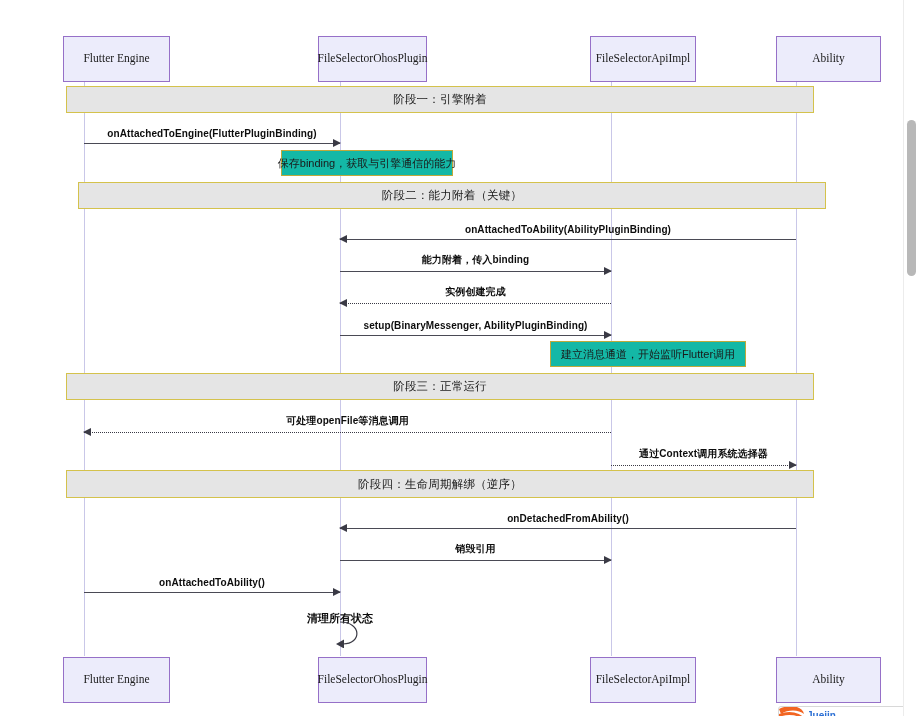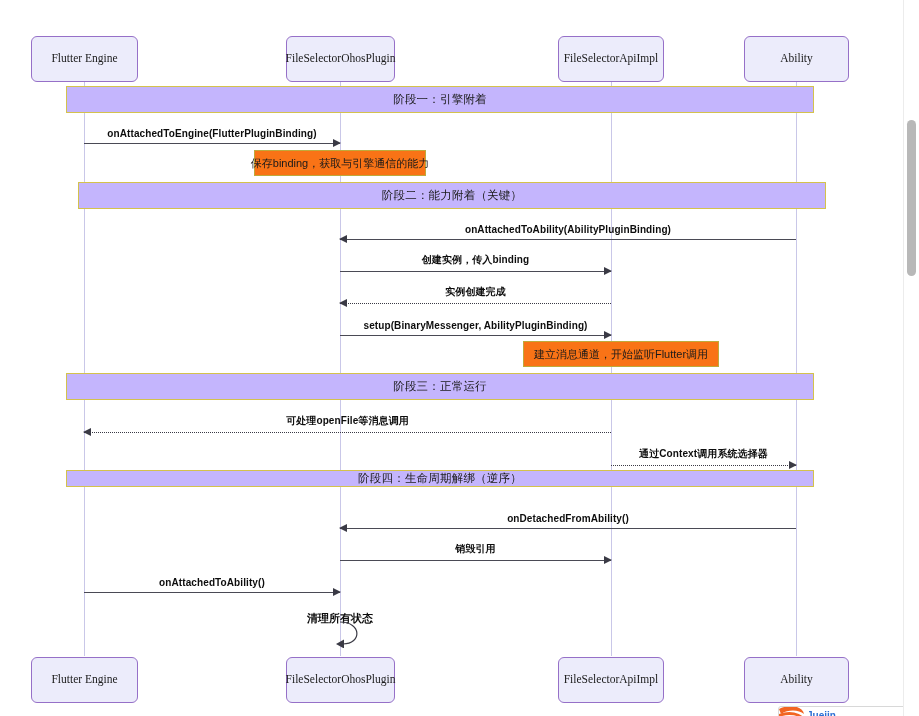--- a/index.html
+++ b/index.html
@@ -5,43 +5,43 @@
   html,body{margin:0;padding:0;}
   body{
     width:919px;height:716px;background:#ffffff;overflow:hidden;
     font-family:"Liberation Sans",sans-serif;position:relative;
   }
   #stage{position:absolute;left:0;top:0;width:919px;height:716px;}
 
   
   .actor{
     position:absolute;box-sizing:border-box;
-    background:#ECECFB;border:1px solid #9670C8;border-radius:6px;
+    background:#ECECFB;border:1px solid #9670C8;border-radius:0;
     display:flex;align-items:center;justify-content:center;
     font-family:"Liberation Serif",serif;font-size:11.5px;color:#1a1a1a;
-    text-align:center;line-height:1.15;
+    text-align:center;line-height:1.15;margin-left:32px;
   }
 
   
   .lifeline{position:absolute;width:1px;background:#C9C7E8;}
 
   
   .phasebar{
     position:absolute;box-sizing:border-box;
-    background:#c4b5fd;border:1px solid #D4C24C;
+    background:#e5e5e5;border:1px solid #D4C24C;
     display:flex;align-items:center;justify-content:center;
     font-size:11.5px;color:#1a1a1a;letter-spacing:.2px;
   }
 
   
   .note{
     position:absolute;box-sizing:border-box;
-    background:#f97316;border:1px solid #BFA93B;
+    background:#14b8a6;border:1px solid #BFA93B;
     display:flex;align-items:center;justify-content:center;
-    font-size:11px;color:#1a1a1a;padding:0 0;white-space:nowrap;
+    font-size:11px;color:#1a1a1a;padding:0 0;white-space:nowrap;margin-left:27px;
   }
 
   
   .msg{position:absolute;height:0;}
   .msg .line{
     position:absolute;left:0;top:0;height:0;
     border-top:1.1px solid #4a4a55;
   }
   .msg.dotted .line{
     border-top:1.3px dotted #3a3a45;
@@ -128,21 +128,21 @@
 
   <div class="msg" style="left:340px;top:239px;width:456px;">
     <div class="line" style="width:456px;"></div>
     <div class="head left"></div>
     <div class="label">onAttachedToAbility(AbilityPluginBinding)</div>
   </div>
 
   <div class="msg" style="left:340px;top:271px;width:271px;">
     <div class="line" style="width:271px;"></div>
     <div class="head right"></div>
-    <div class="label">创建实例，传入binding</div>
+    <div class="label">能力附着，传入binding</div>
   </div>
 
   <div class="msg dotted" style="left:340px;top:303px;width:271px;">
     <div class="line" style="width:271px;"></div>
     <div class="head left"></div>
     <div class="label">实例创建完成</div>
   </div>
 
   <div class="msg" style="left:340px;top:335px;width:271px;">
     <div class="line" style="width:271px;"></div>
@@ -163,21 +163,21 @@
     <div class="head left"></div>
     <div class="label">可处理openFile等消息调用</div>
   </div>
 
   <div class="msg dotted" style="left:611px;top:465px;width:185px;">
     <div class="line" style="width:185px;"></div>
     <div class="head right"></div>
     <div class="label">通过Context调用系统选择器</div>
   </div>
 
-  <div class="phasebar" style="left:66px;top:470px;width:748px;height:17px;">
+  <div class="phasebar" style="left:66px;top:470px;width:748px;height:28px;">
     <span>阶段四：生命周期解绑（逆序）</span>
   </div>
 
   <div class="msg" style="left:340px;top:528px;width:456px;">
     <div class="line" style="width:456px;"></div>
     <div class="head left"></div>
     <div class="label">onDetachedFromAbility()</div>
   </div>
 
   <div class="msg" style="left:340px;top:560px;width:271px;">

